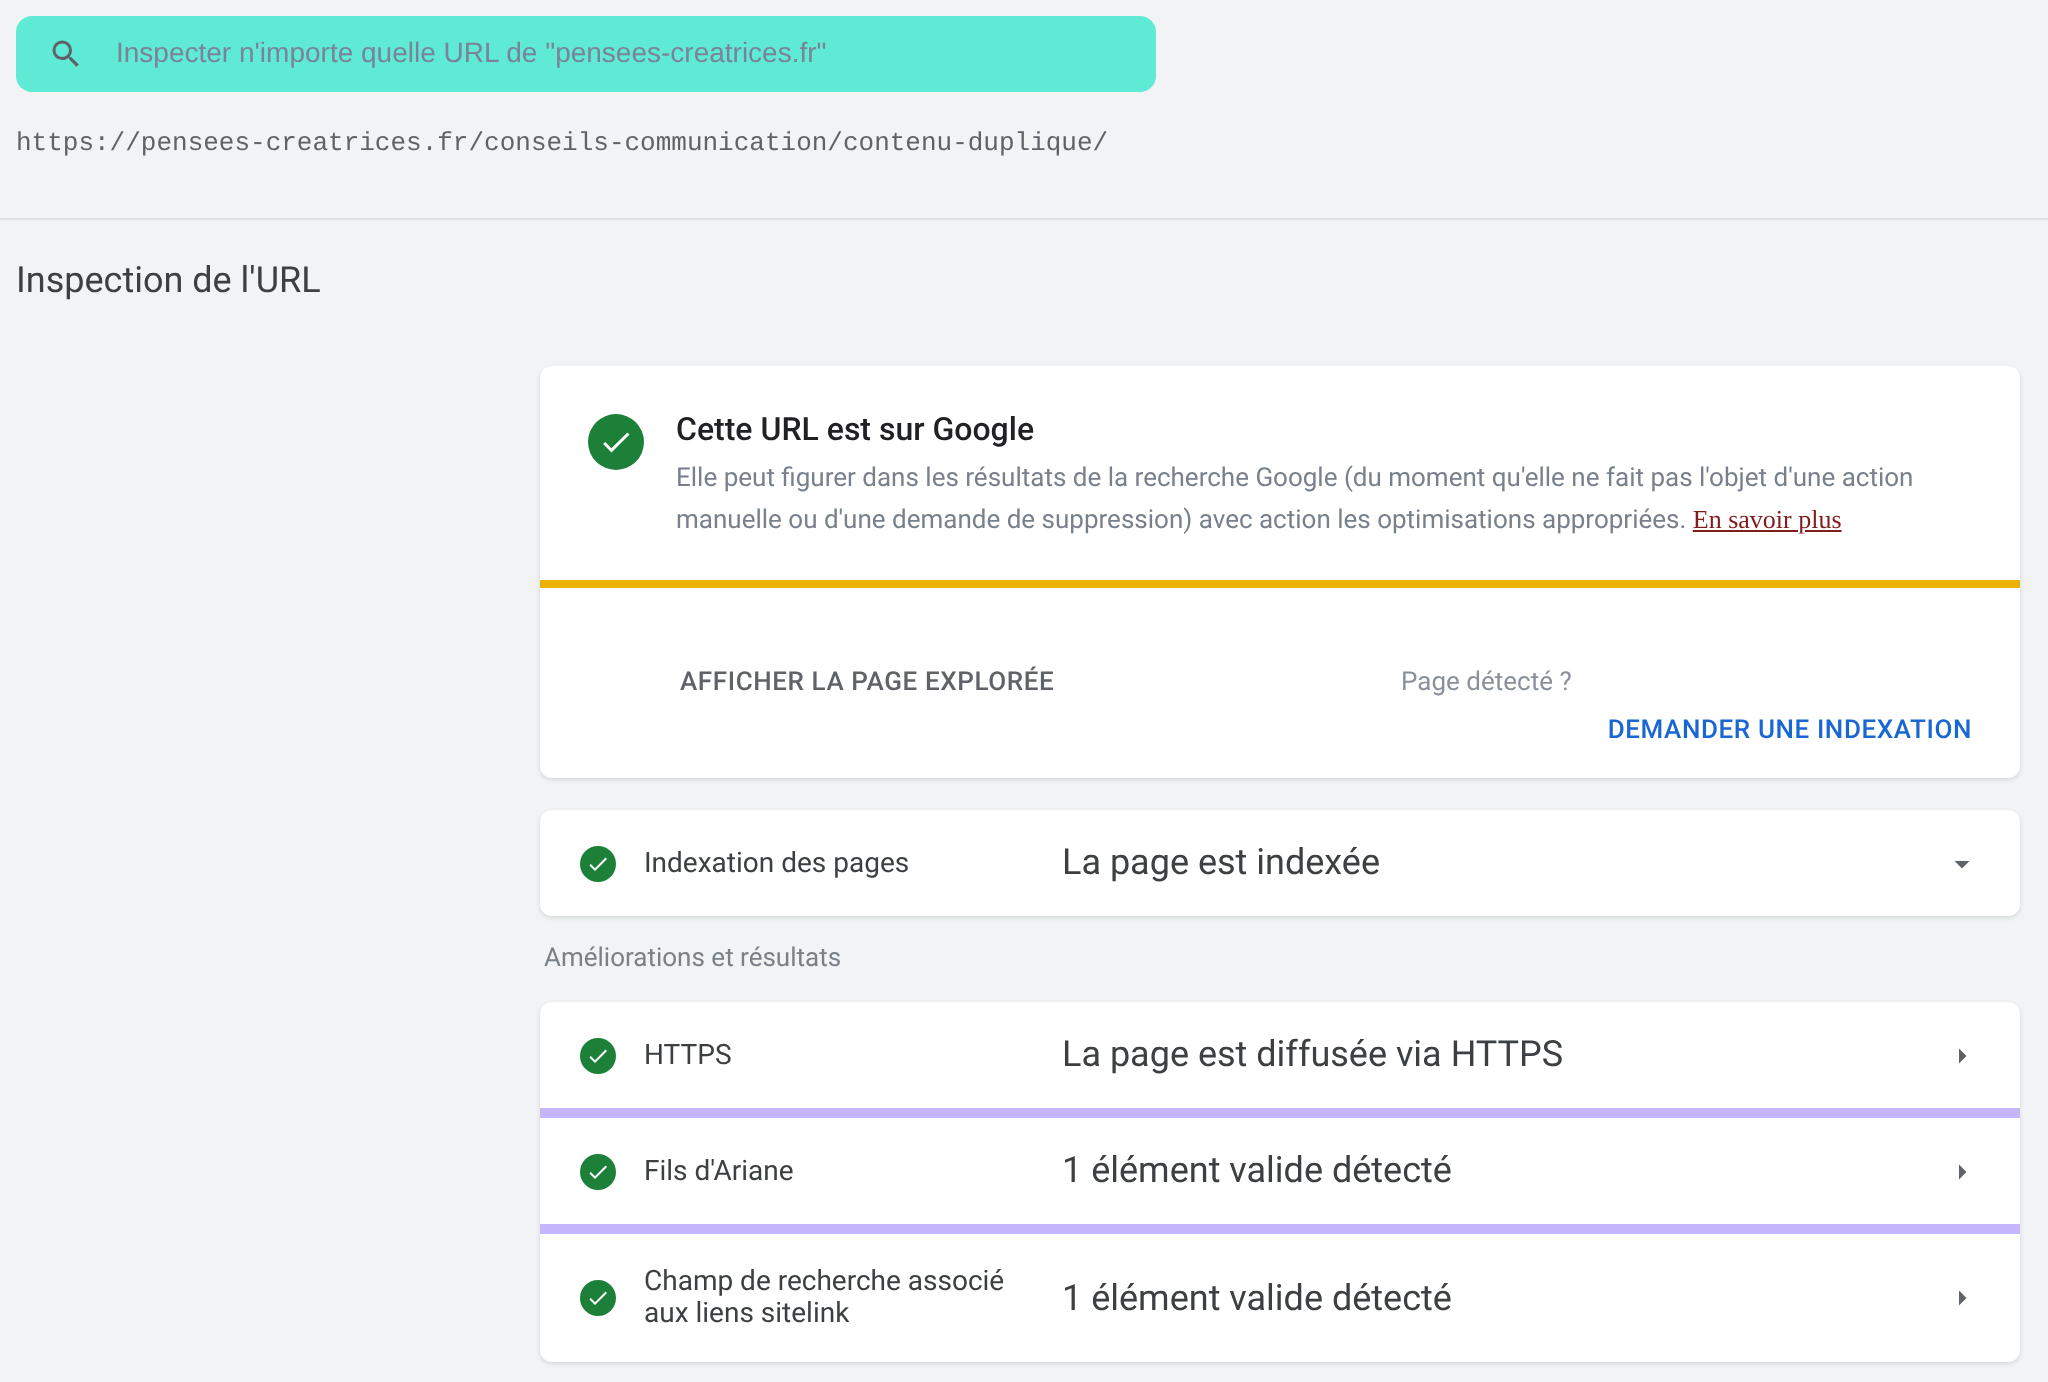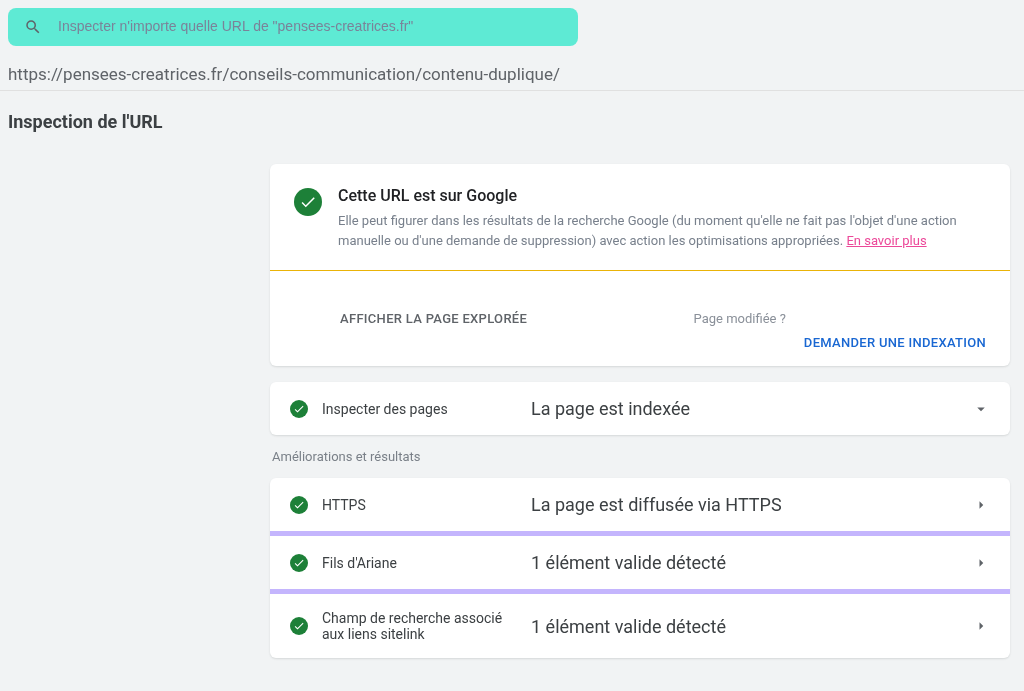--- a/index.html
+++ b/index.html
@@ -21,30 +21,31 @@
     gap: 16px;
     width: 570px;
   }
   .search-icon svg { width: 18px; height: 18px; fill: #5f6368; display: block; }
   .search-input {
     border: none; background: transparent; outline: none;
     font-size: 14px; color: #5f6368; flex: 1;
   }
   .search-input::placeholder { color: #7a8399; }
   .url-line {
-    padding: 18px 8px 6px 8px;
-    font-size: 17px;
+    padding: 18px 8px 30px 8px;
+    font-size: 13px;
     color: #5f6368;
     border-bottom: 1px solid #e0e0e0;
     margin: 0 0 0 0;
+    font-family: Liberation Mono, monospace;
   }
   .page-title {
     padding: 20px 8px 12px 8px;
     font-size: 18px;
-    font-weight: 700;
+    font-weight: 400;
     color: #3c4043;
   }
   .content-wrap {
     width: 740px;
     margin: 20px 0 0 270px;
   }
   .card {
     background: #fff;
     border-radius: 6px;
     box-shadow: 0 1px 2px rgba(60,64,67,0.15);
@@ -62,23 +63,23 @@
     display: flex; align-items: center; justify-content: center;
     margin-top: 2px;
   }
   .big-check svg { width: 18px; height: 18px; fill: #fff; }
   .main-title {
     font-size: 16px; font-weight: 500; color: #202124; margin-bottom: 6px;
   }
   .main-desc {
     font-size: 13px; color: #78808c; line-height: 1.5;
   }
-  .main-desc a { color: #ec4899; text-decoration: underline; }
+  .main-desc a { color: #7f1d1d; text-decoration: underline; font-family: Liberation Serif, serif; }
   .main-actions {
-    border-top: 1px solid #eab308;
+    border-top: 4px solid #eab308;
     display: flex; align-items: center;
     padding: 16px 24px 16px 70px;
     font-size: 13px;
   }
   .action-left {
     color: #5f6368; font-weight: 500; letter-spacing: 0.3px; cursor: pointer;
   }
   .spacer { flex: 1; }
   .page-modified { color: #8a9099; margin-right: 18px; }
   .action-right {
@@ -141,33 +142,33 @@
       <div>
         <div class="main-title">Cette URL est sur Google</div>
         <div class="main-desc">
           <span>Elle peut figurer dans les résultats de la recherche Google (du moment qu'elle ne fait pas l'objet d'une action manuelle ou d'une demande de suppression) avec action les optimisations appropriées. </span><a href="#">En savoir plus</a>
         </div>
       </div>
     </div>
     <div class="main-actions">
       <span class="action-left">AFFICHER LA PAGE EXPLORÉE</span>
       <span class="spacer"></span>
-      <span class="page-modified">Page modifiée ?</span>
+      <span class="page-modified">Page détecté ?</span>
       <span class="action-right">DEMANDER UNE INDEXATION</span>
     </div>
   </div>
 
   <div class="card row-card">
     <div class="row">
       <div class="small-check">
         <svg viewBox="0 0 24 24">
             <path d="M9 16.17L4.83 12l-1.42 1.41L9 19 21 7l-1.41-1.41z"></path>
           </svg>
       </div>
-      <div class="row-label">Inspecter des pages</div>
+      <div class="row-label">Indexation des pages</div>
       <div class="row-value">La page est indexée</div>
       <div class="chevron">
         <svg viewBox="0 0 24 24">
             <path d="M7 10l5 5 5-5z"></path>
           </svg>
       </div>
     </div>
   </div>
 
   <div class="section-heading">Améliorations et résultats</div>

